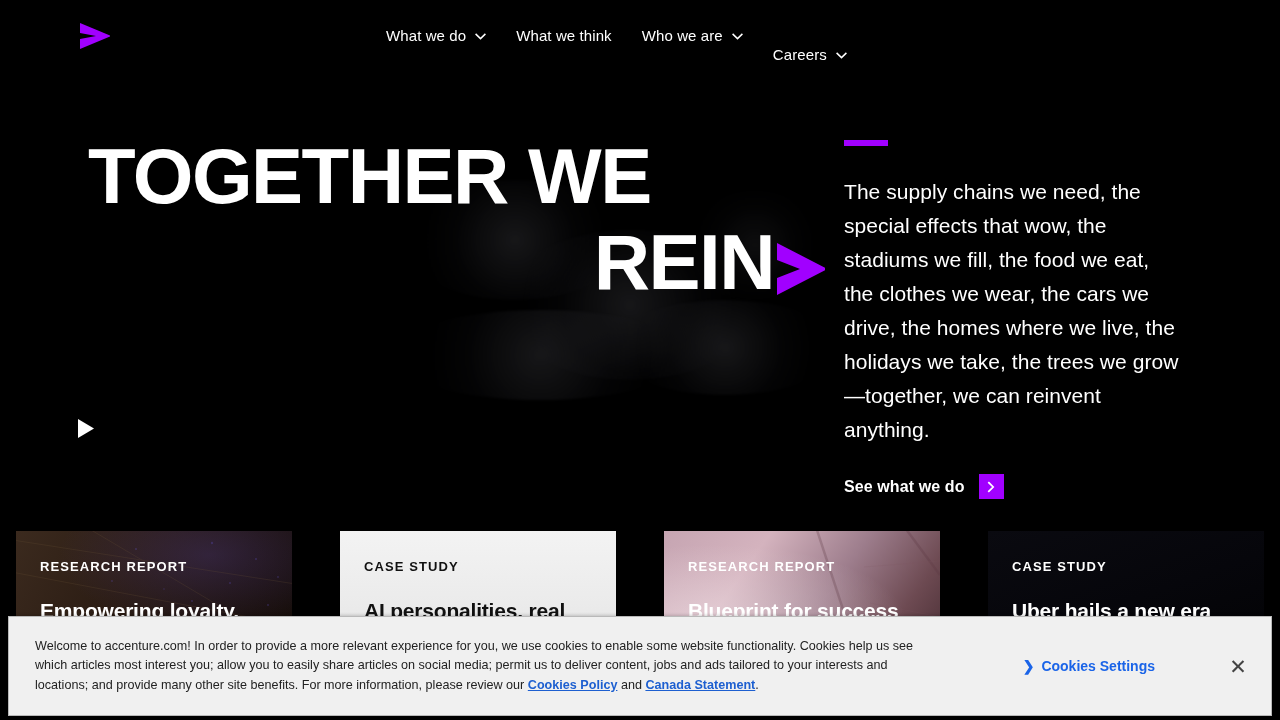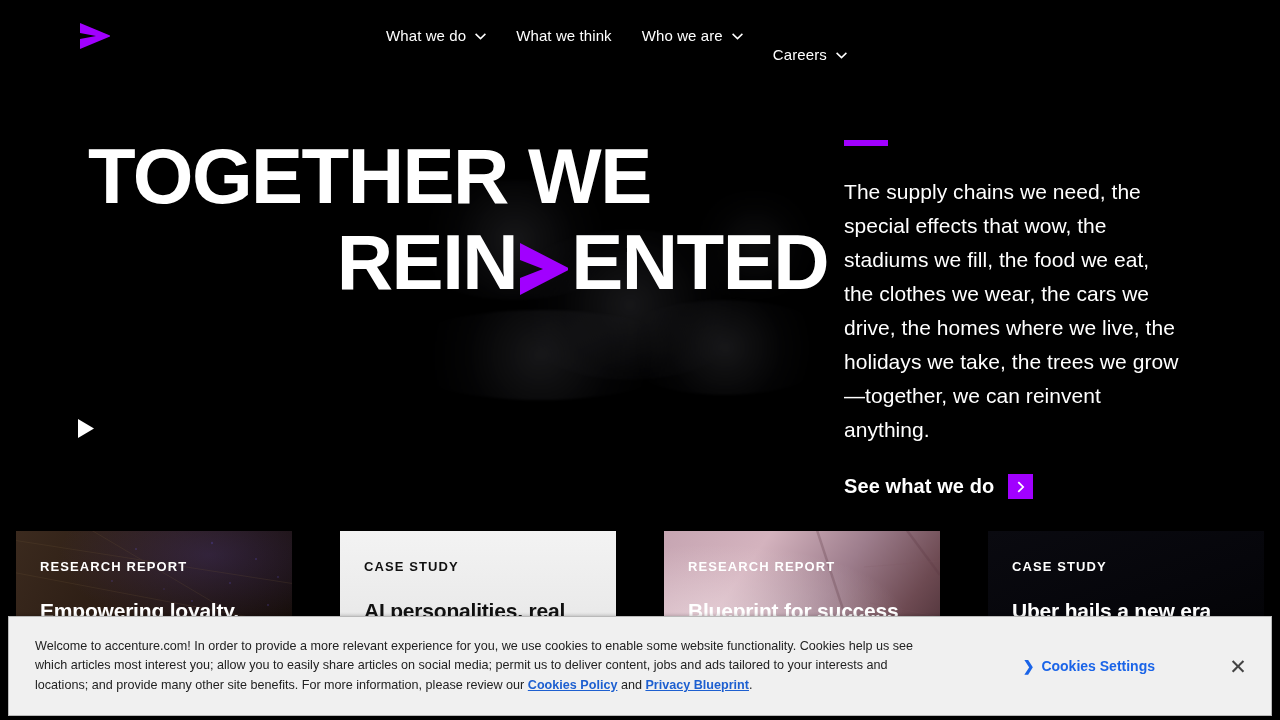--- a/index.html
+++ b/index.html
@@ -68,21 +68,21 @@
   }
   .hl-1 { text-align:left; }
   .hl-2 { text-align:right; display:flex; justify-content:flex-end; align-items:center; margin-top:13px; }
   .vchev { display:inline-block; width:54px; height:58px; position:relative; top:2px; }
 
   
   .hero-side { position:absolute; left:844px; top:140px; width:340px; z-index:10; }
   .accent-bar { width:44px; height:6px; background:#a100ff; margin-bottom:29px; }
   .hero-copy { color:#fff; font-size:21px; line-height:34px; letter-spacing:.05px; }
   .cta { display:flex; align-items:center; gap:14px; margin-top:27px; cursor:pointer; width:max-content; }
-  .cta-label { color:#fff; font-weight:700; font-size:20px; letter-spacing:.1px; }
+  .cta-label { color:#fff; font-weight:700; font-size:16px; letter-spacing:.1px; }
   .cta-box { width:25px; height:25px; background:#a100ff; display:flex; align-items:center; justify-content:center; }
 
   
   .play-btn {
     position:absolute; left:76px; top:418px; width:20px; height:21px;
     cursor:pointer; z-index:12;
   }
 
   
   .cards { position:absolute; left:0; top:531px; width:1280px; height:120px; display:flex; z-index:5; }
@@ -194,21 +194,20 @@
 
   <div class="hero-title">
     <div class="hl hl-1">TOGETHER WE</div>
     <div class="hl hl-2">
       <span>REIN</span>
       <span class="vchev">
         <svg viewBox="0 0 54 58" width="54" height="58" aria-hidden="true">
           <path d="M3 3 L3 20 L26 29 L3 38 L3 55 L51 30.3 L51 27.7 Z" fill="#a100ff"></path>
         </svg>
       </span>
-      <span>ENTED</span>
     </div>
   </div>
 
   <div class="hero-side">
     <div class="accent-bar"></div>
     <p class="hero-copy">The supply chains we need, the special effects that wow, the stadiums we fill, the food we eat, the clothes we wear, the cars we drive, the homes where we live, the holidays we take, the trees we grow—together, we can reinvent anything.</p>
     <div class="cta">
       <span class="cta-label">See what we do</span>
       <span class="cta-box">
         <svg viewBox="0 0 14 14" width="12" height="12" aria-hidden="true">
@@ -291,21 +290,21 @@
       </div>
     </div>
 
   </div>
 
   <div class="cookie">
     <div class="cookie-text">
       <span>Welcome to accenture.com! In order to provide a more relevant experience for you, we use cookies to enable some website functionality. Cookies help us see which articles most interest you; allow you to easily share articles on social media; permit us to deliver content, jobs and ads tailored to your interests and locations; and provide many other site benefits. For more information, please review our </span>
       <span class="cookie-link">Cookies Policy</span>
       <span> and </span>
-      <span class="cookie-link">Privacy Blueprint</span><span>.</span>
+      <span class="cookie-link">Canada Statement</span><span>.</span>
     </div>
     <div class="cookie-actions">
       <div class="cookie-settings">
         <span class="cs-chev">❯</span>
         <span>Cookies Settings</span>
       </div>
       <div class="cookie-close">✕</div>
     </div>
   </div>
 

